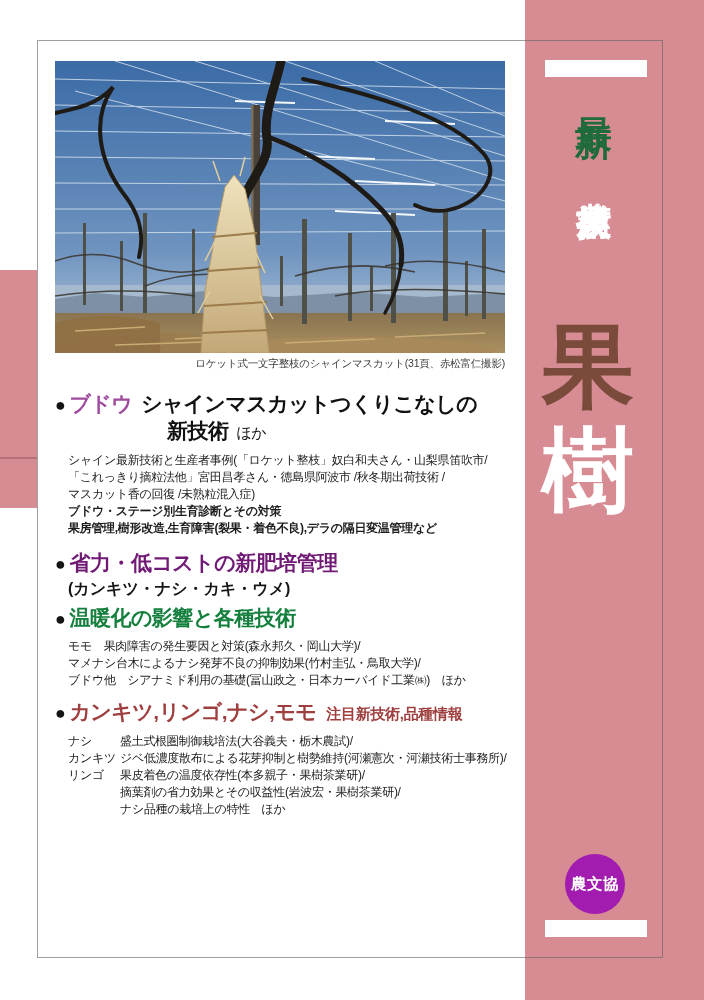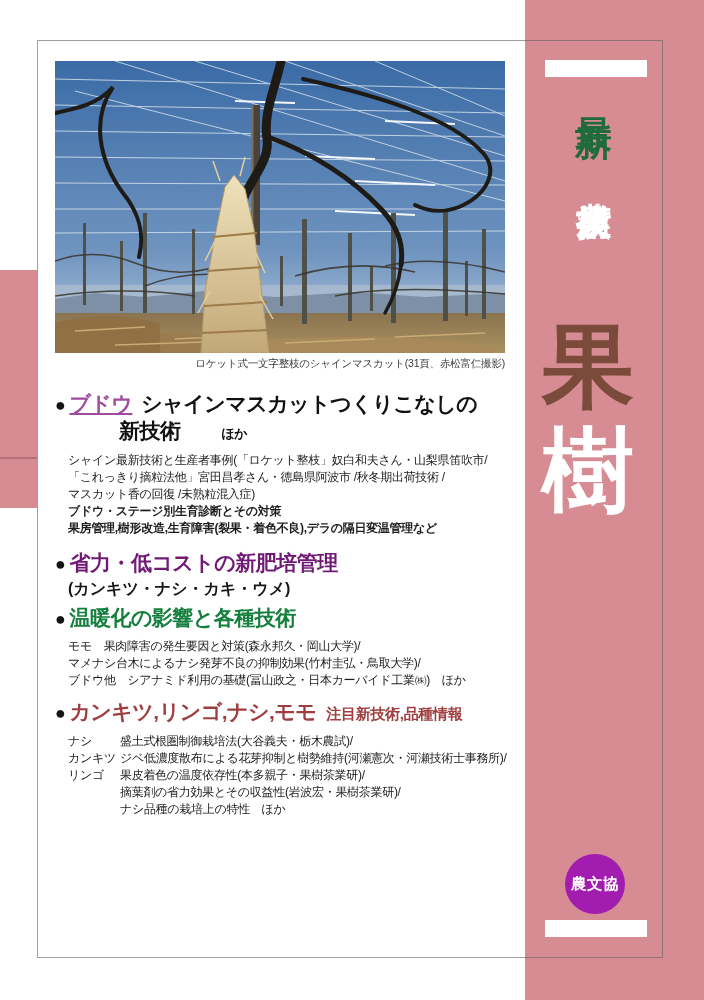--- a/index.html
+++ b/index.html
@@ -38,25 +38,25 @@
   .photo{position:absolute;left:55px;top:61px;width:450px;height:292px;z-index:10;}
   .caption{position:absolute;left:55px;top:357px;width:450px;text-align:right;
            font-size:10.5px;color:#3A3A3A;letter-spacing:-0.2px;z-index:20;}
 
   
   .sec{position:absolute;left:55px;width:480px;z-index:20;}
   .sec-grape{top:390px;} .sec-fert{top:549px;} .sec-warm{top:604px;} .sec-citrus{top:698px;}
   .h-row{display:flex;align-items:baseline;font-weight:700;font-size:21px;letter-spacing:-0.5px;
          color:#111;line-height:1.3;white-space:nowrap;}
   .bullet{font-size:18px;margin-right:4px;color:#141414;}
-  .cat{margin-right:9px;text-decoration:underline;}
+  .cat{margin-right:9px;}
   .cat-grape{color:#A04C9E;} .cat-fert{color:#701a75;} .cat-warm{color:#15803d;} .cat-citrus{color:#9E3E3E;}
-  .h2line{margin-left:64px;display:flex;align-items:baseline;font-weight:700;font-size:21px;
-          letter-spacing:-0.5px;color:#111;gap:33px;}
-  .suffix{font-size:13px;margin-left:8px;font-weight:700;}
+  .h2line{margin-left:112px;display:flex;align-items:baseline;font-weight:700;font-size:21px;
+          letter-spacing:-0.5px;color:#111;}
+  .suffix{font-size:15px;margin-left:8px;font-weight:400;}
   .body{margin:7px 0 0 13px;font-size:12px;line-height:17px;color:#1C1C1C;letter-spacing:-0.3px;}
   .body div{white-space:nowrap;}
   .bold{font-weight:700;}
   .fert-sub{margin:3px 0 0 13px;font-size:16px;font-weight:600;color:#161616;letter-spacing:0;}
   .cit-sub{font-size:15px;margin-left:10px;font-weight:700;color:#9E3E3E;letter-spacing:-0.3px;}
   .rows{margin:8px 0 0 13px;font-size:12px;line-height:17px;letter-spacing:-0.3px;color:#1C1C1C;}
   .row{display:flex;white-space:nowrap;}
   .crop{flex:0 0 52px;width:52px;}
 </style>
 </head>

